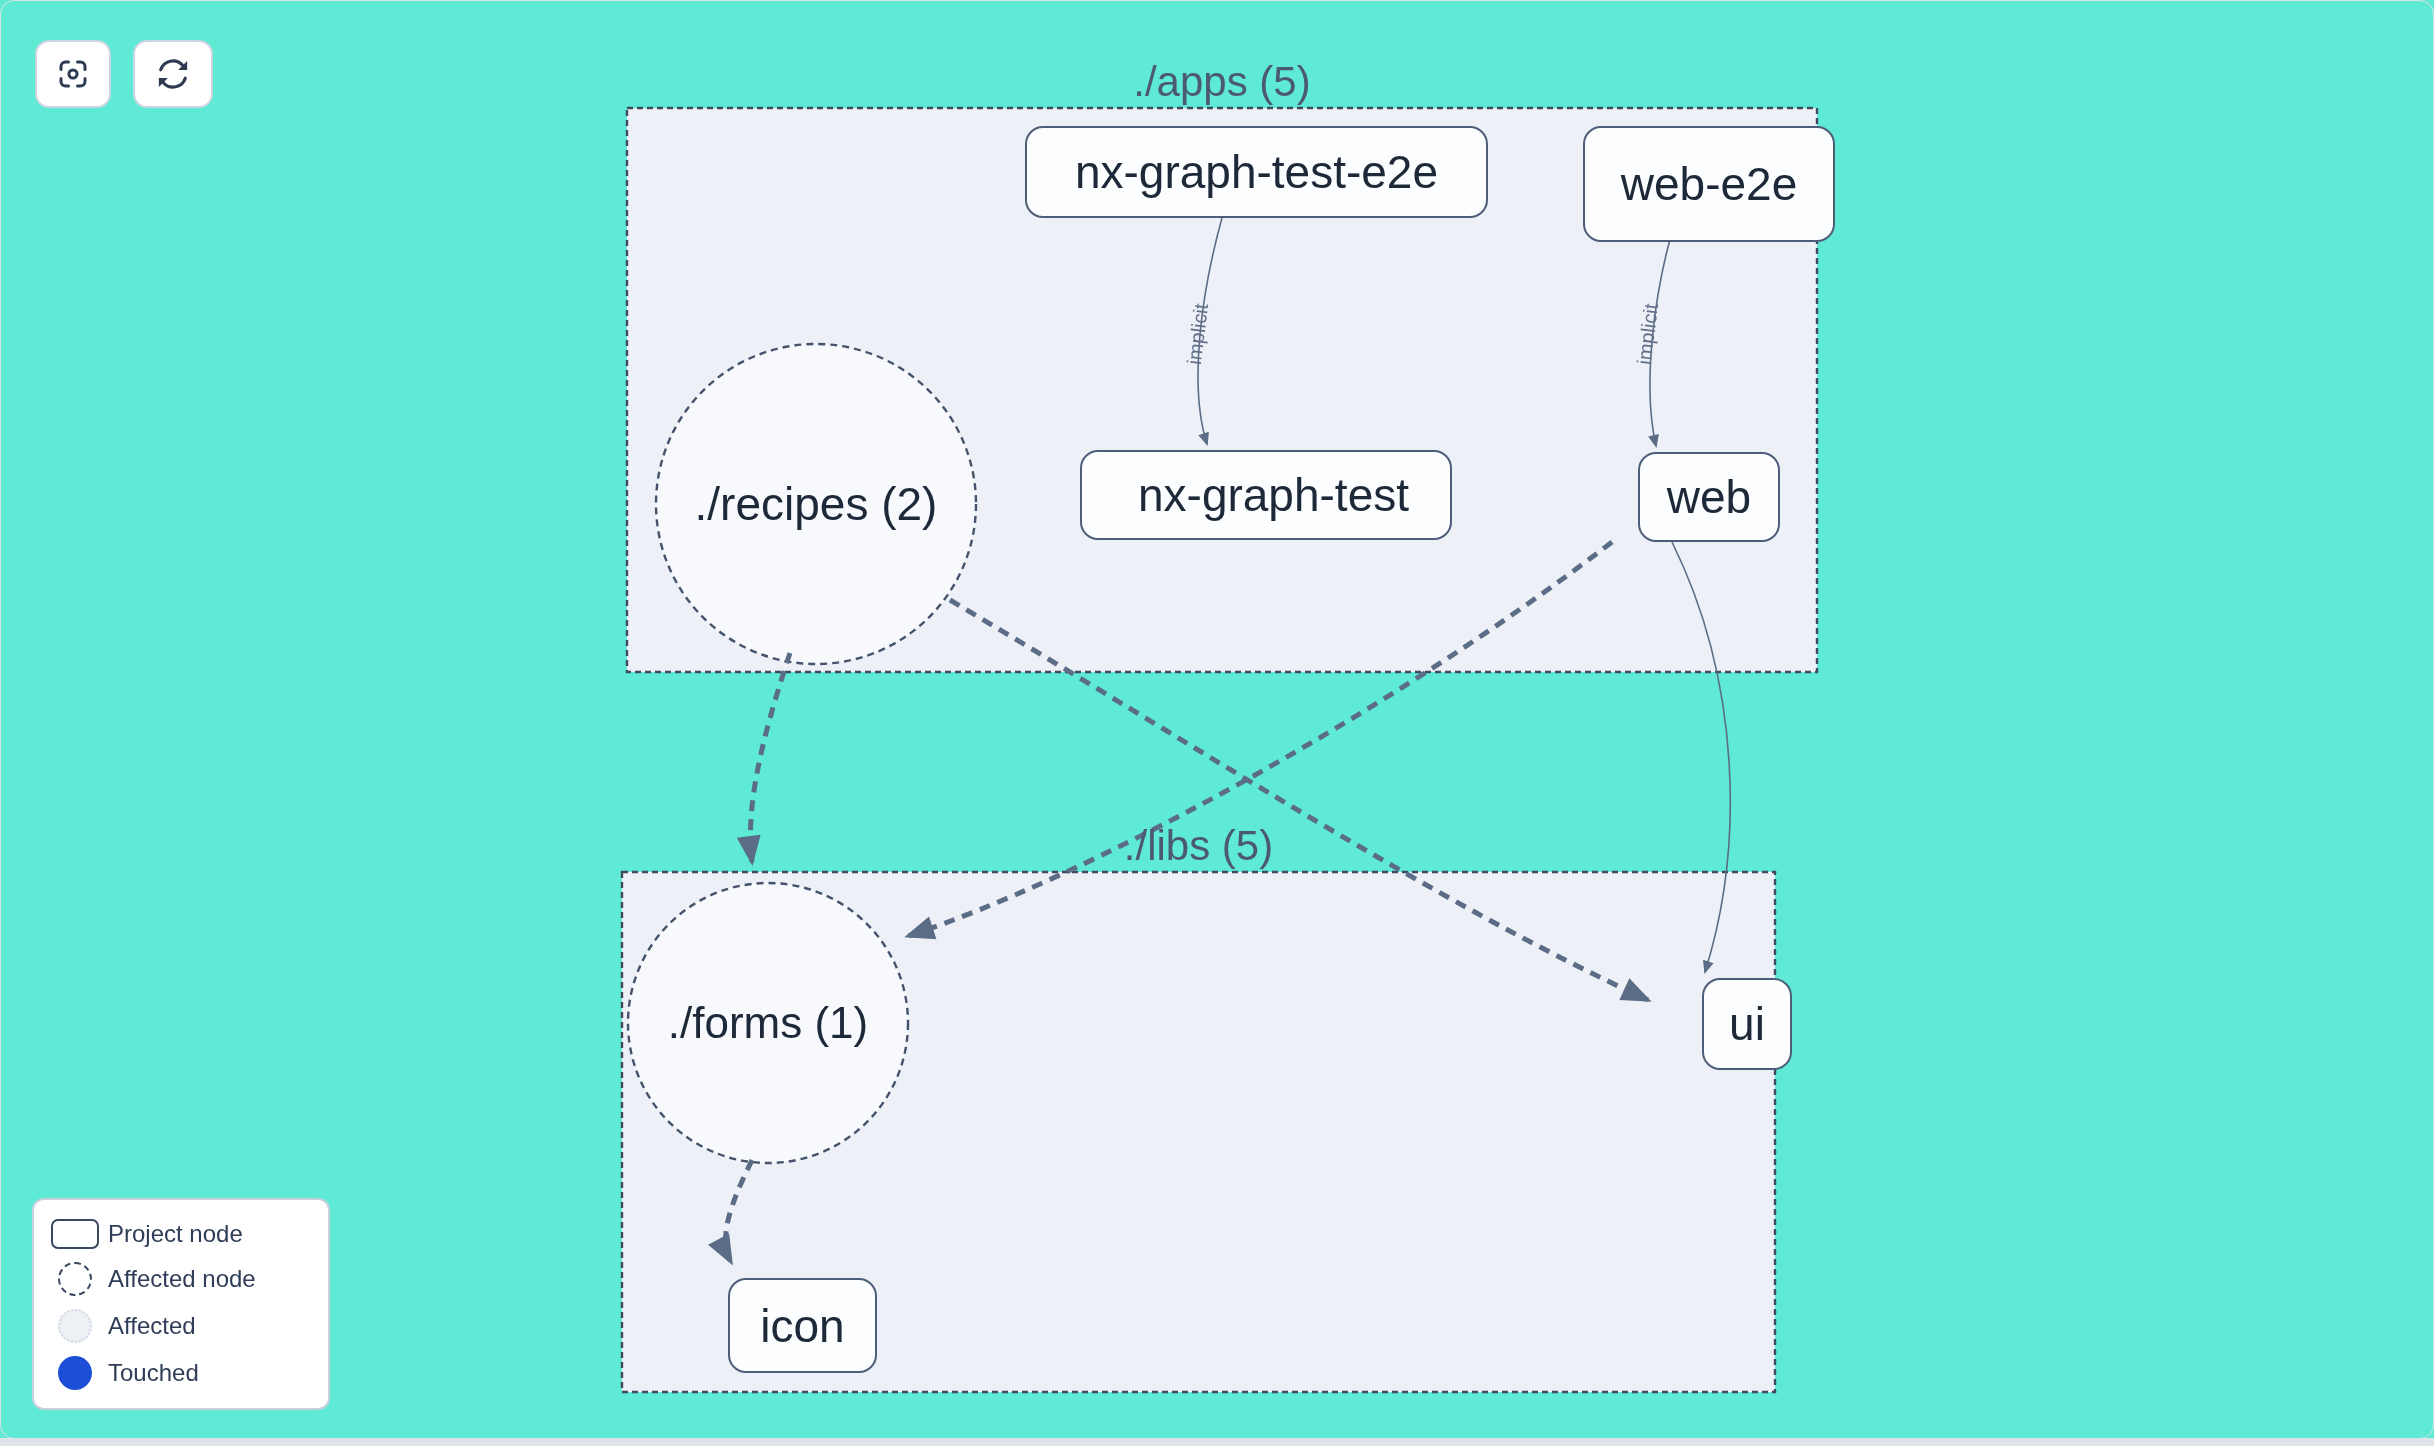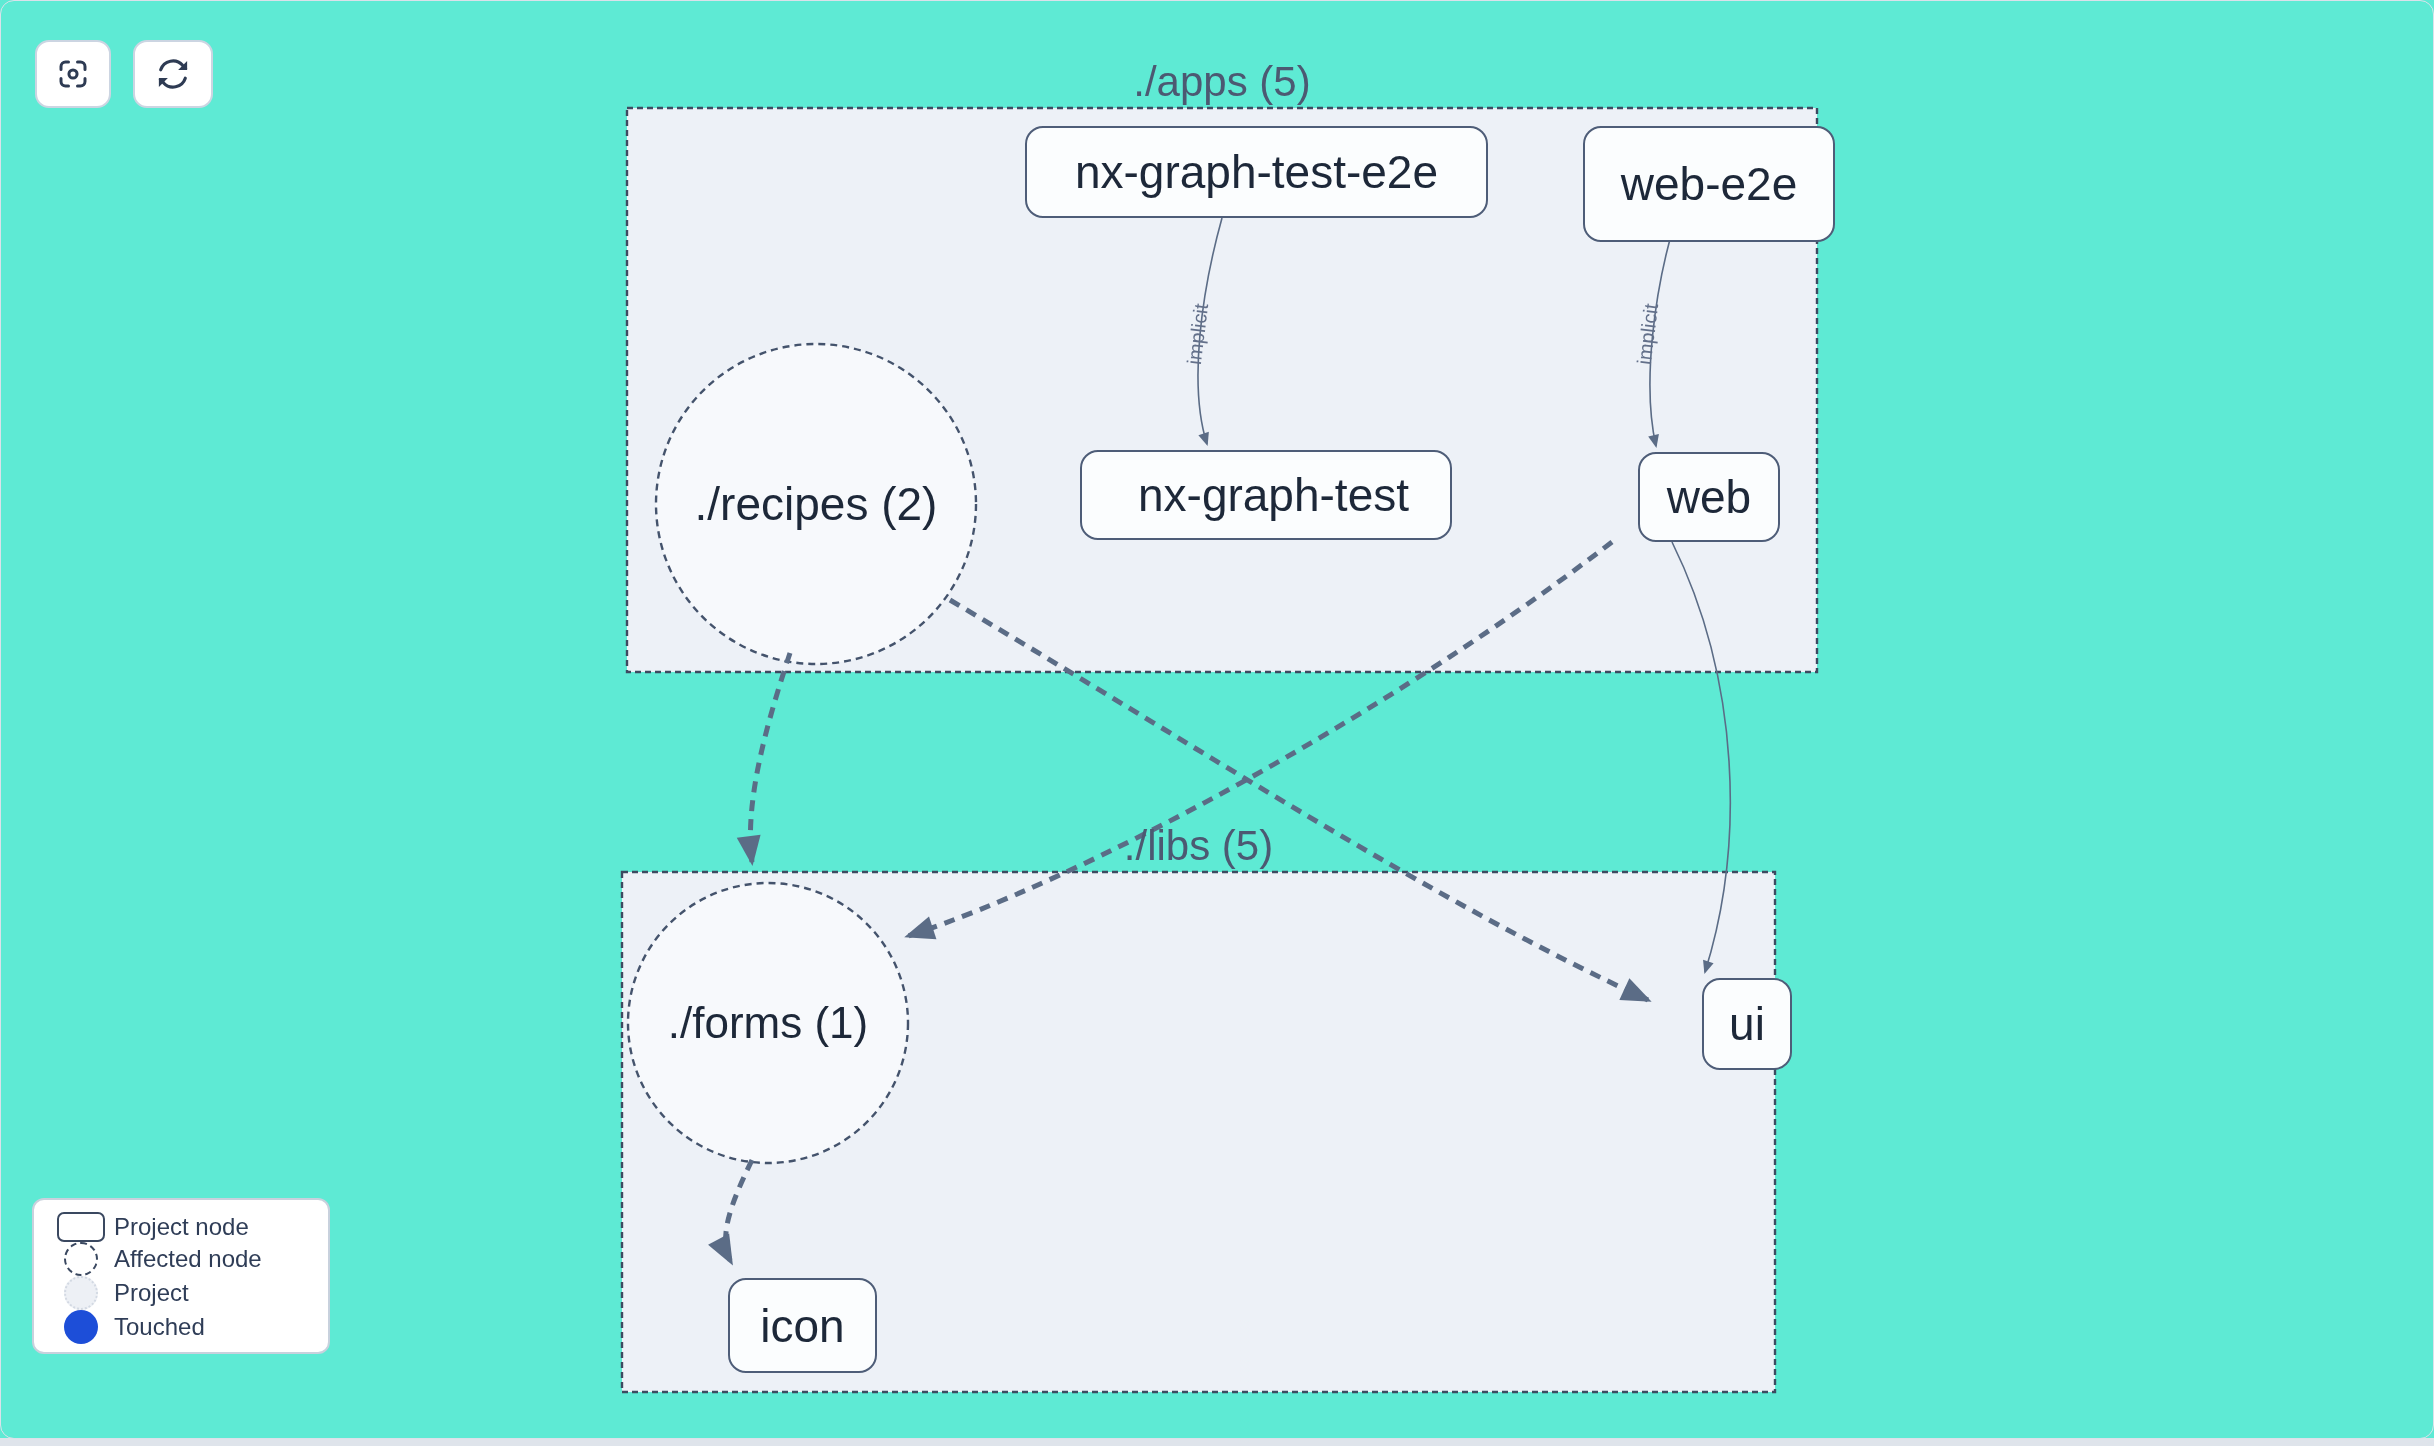--- a/index.html
+++ b/index.html
@@ -32,23 +32,23 @@
   .edge-label{
     position:absolute;color:#63708a;font-size:20px;z-index:6;
     transform:translate(-50%,-50%) rotate(-83deg);transform-origin:center;white-space:nowrap;
   }
   .toolbar-btn{
     position:absolute;display:flex;align-items:center;justify-content:center;
     background:#ffffff;border:2px solid #ccd5e2;border-radius:14px;z-index:30;
     cursor:pointer;padding:0;
   }
   .legend{
-    position:absolute;left:32px;top:1198px;width:298px;height:156px;
+    position:absolute;left:32px;top:1198px;width:298px;height:212px;
     background:#ffffff;border:2px solid #c8d1dd;border-radius:12px;z-index:30;
-    box-sizing:border-box;padding:12px 14px;display:flex;flex-direction:column;justify-content:space-around;
+    box-sizing:border-box;padding:12px 8px;display:flex;flex-direction:column;justify-content:space-around;
   }
   .legend-row{display:flex;align-items:center;}
   .legend-ic{width:66px;display:flex;align-items:center;justify-content:center;flex:0 0 66px;}
   .legend-label{color:#2f3d57;font-size:24px;}
   .ic-project{width:48px;height:30px;border:2.2px solid #3a4860;border-radius:7px;background:#fff;box-sizing:border-box;}
   .ic-composite{width:34px;height:34px;border:2.2px dashed #3a4860;border-radius:50%;background:#fff;box-sizing:border-box;}
   .ic-affected{width:34px;height:34px;border:2px dotted #d3d9e3;border-radius:50%;background:#edf0f5;box-sizing:border-box;}
   .ic-touched{width:34px;height:34px;border-radius:50%;background:#1d4ed8;}
 </style>
 </head>
@@ -141,21 +141,21 @@
     <div class="legend-row">
       <span class="legend-ic">
           <span class="ic-composite"></span>
         </span>
       <span class="legend-label">Affected node</span>
     </div>
     <div class="legend-row">
       <span class="legend-ic">
           <span class="ic-affected"></span>
         </span>
-      <span class="legend-label">Project</span>
+      <span class="legend-label">Affected</span>
     </div>
     <div class="legend-row">
       <span class="legend-ic">
           <span class="ic-touched"></span>
         </span>
       <span class="legend-label">Touched</span>
     </div>
   </div>
 
   <div class="bottom-strip"></div>

